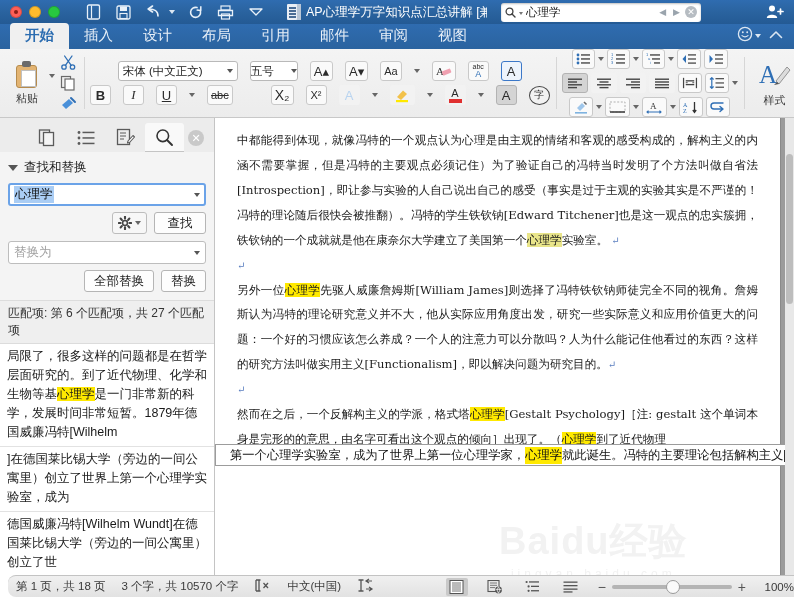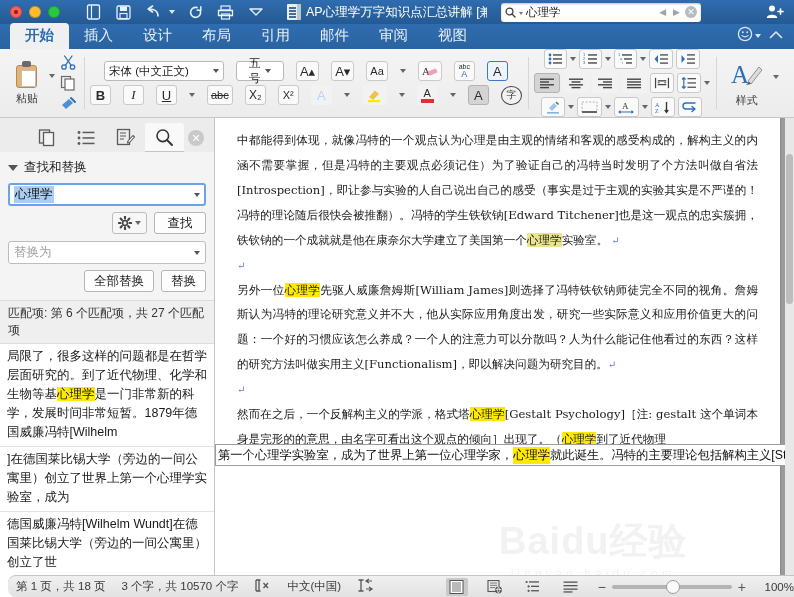--- a/index.html
+++ b/index.html
@@ -85,21 +85,21 @@
   .cutcol { display:flex; flex-direction:column; gap:3px; align-items:center; justify-content:center; margin-left:2px;}
   .ctool { width:22px;height:18px; display:flex;align-items:center;justify-content:center; }
 
   .fontgrp { display:flex; flex-direction:column; gap:4px; justify-content:center; padding:0 6px;}
   .frow { display:flex; align-items:center; gap:12px; }
   .fname {
     width:120px;height:20px;background:#fff;border:1px solid #b9b9b9;border-radius:3px;
     display:flex;align-items:center;padding:0 4px; font-size:11.5px; color:#222;
   }
   .fsize { width:48px;height:20px;background:#fff;border:1px solid #b9b9b9;border-radius:3px;
-           display:flex;align-items:center;padding:0 12px;font-size:11.5px;color:#222;}
+           display:flex;align-items:center;padding:0 0;font-size:11.5px;color:#222;}
   .fld-caret { margin-left:auto; width:0;height:0;border-left:3.5px solid transparent;border-right:3.5px solid transparent;border-top:4px solid #555; }
 
   .bbtn { min-width:21px;height:20px;border-radius:3px;display:flex;align-items:center;justify-content:center;
           font-size:13px;color:#2b2b2b; padding:0 3px; background:#f2f2f2; border:1px solid transparent;}
   .bbtn.boxed { background:#fafafa; border:1px solid #c9c9c9; }
   .bbtn.sel { background:#d4d4d4; border:1px solid #b3b3b3; }
   .bbtn.blueborder { border:1px solid #3c78c8; background:#eef4fc; }
 
   .paragrp { display:flex; flex-direction:column; gap:4px; justify-content:center; padding:0 6px;}
   .prow { display:flex; align-items:center; gap:3px; }
@@ -166,21 +166,21 @@
   .hl3 { background:#ffe900; }
 
   .scroll-v { position:absolute; right:0; top:0; bottom:0; width:9px; background:#e8e8e8; }
   .scroll-v .thumb { position:absolute; top:36px; width:7px; left:1px; height:150px;
                      background:#bdbdbd; border-radius:4px; }
 
   
   .preview-strip {
     position:absolute; left:0px; top:326px; width:579px; height:22px;
     background:#ffffff; border:1px solid #9c9c9c;
-    display:flex; align-items:center; padding:0 2px;
+    display:flex; align-items:center; padding:0 14px;
     font-size:12.3px; color:#111; white-space:nowrap; overflow:hidden;
     font-family:"Liberation Sans", sans-serif;
   }
 
   .watermark {
     position:absolute; left:284px; top:398px; font-size:38px; color:#f2f2f2;
     font-weight:700; letter-spacing:1px; pointer-events:none; user-select:none;
     font-family:"Liberation Sans", sans-serif;
   }
   .watermark .sub { display:block; font-size:12px; letter-spacing:4px; text-align:center; font-weight:400;}
@@ -368,21 +368,21 @@
           <span style="color:#2f6fb5;font-size:9px;">A</span>
         </span>
         <span class="bbtn blueborder">A</span>
       </div>
       <div class="frow">
         <span class="bbtn boxed" style="font-weight:700;">B</span>
         <span class="bbtn boxed" style="font-style:italic;font-family:serif;">I</span>
         <span class="bbtn boxed" style="text-decoration:underline;">U</span>
         <span class="mini-caret"></span>
         <span class="bbtn boxed" style="text-decoration:line-through;font-size:11px;">abc</span>
-        <span class="bbtn boxed" style="font-size:12px;">X₂</span>
+        <span class="bbtn boxed" style="font-size:14px;margin-left:26px;">X₂</span>
         <span class="bbtn boxed" style="font-size:11px;">X²</span>
         <span class="bbtn" style="color:#b9d4f0;font-size:13px;">A</span>
         <span class="mini-caret"></span>
         <span class="bbtn">
           <svg width="17" height="16" viewBox="0 0 17 16">
               <path d="M3 10 L9 3.5 L13 7 L7 13 Z" fill="#f2c14a"></path>
               <rect x="2" y="13" width="12" height="2.2" fill="#ffe900"></rect>
             </svg>
         </span>
         <span class="mini-caret"></span>

